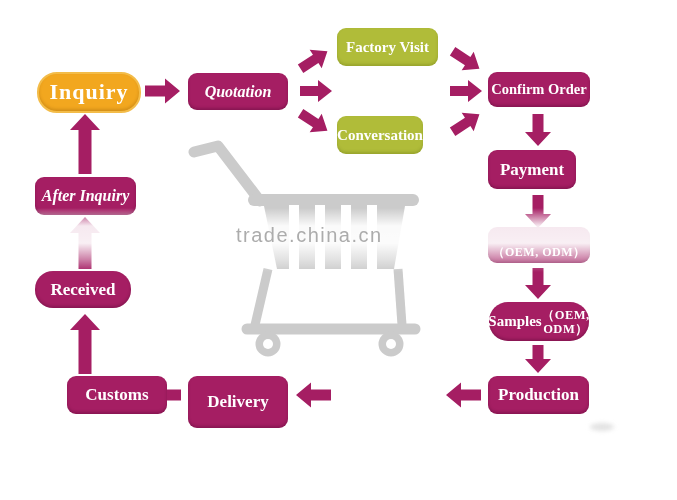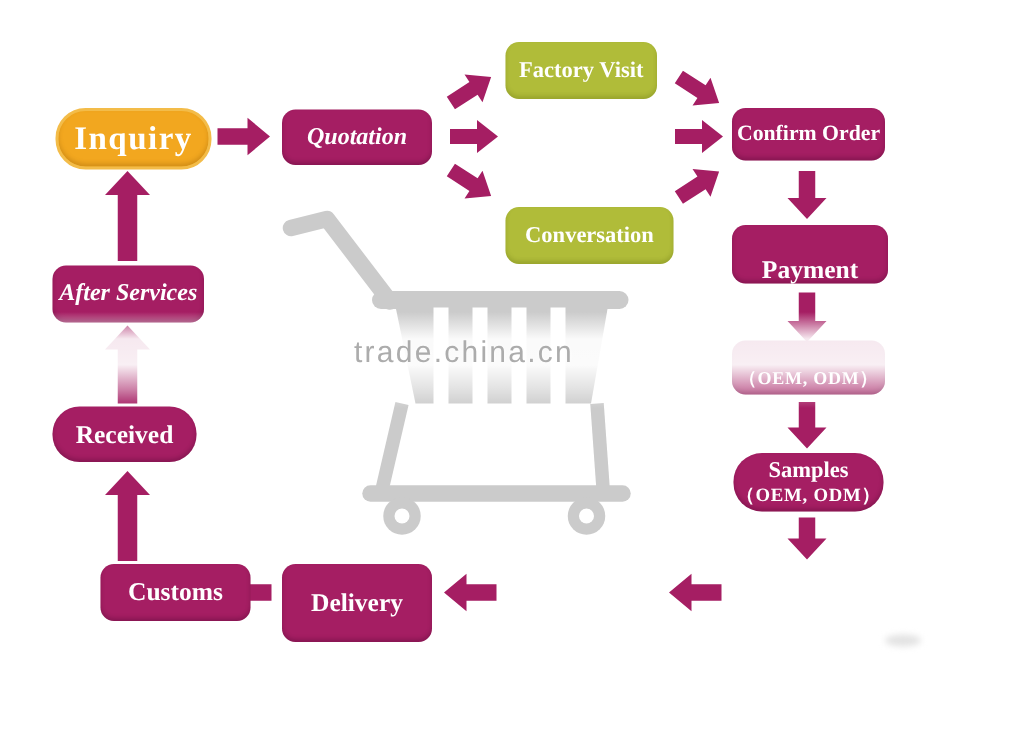--- a/index.html
+++ b/index.html
@@ -18,21 +18,21 @@
   }
   .node span{display:block;}
   .magenta{background:var(--magenta,#a51e63);}
   .orange{background:var(--orange,#f2a71f);border:2px solid #f3bc49;border-radius:11px;box-shadow:inset 0 -2px 3px rgba(120,70,0,.25);}
   .green{background:var(--green,#b0bc39);box-shadow:inset 0 -2px 3px rgba(70,80,0,.22);}
   .fs-inquiry{font-size:22px;font-weight:700;letter-spacing:1px;border-radius:20px;}
   .fs-std{font-size:16px;font-weight:700;font-style:italic;}
   .fs-row{font-size:17px;font-weight:700;}
   .fs-small{font-size:14.5px;font-weight:700;}
   .fs-green{font-size:15px;font-weight:700;}
-  .two-line{flex-direction:column;border-radius:19px;}
+  .two-line{flex-direction:row;border-radius:19px;}
   .two-line .l1{font-size:15px;font-weight:700;}
   .two-line .l2{font-size:12.5px;font-weight:700;letter-spacing:0.5px;}
   .bottom-text{align-items:flex-end;padding-bottom:4px;box-sizing:border-box;}
   .bottom-text span{font-size:12px;font-weight:700;letter-spacing:0.5px;}
   .arrow{fill:var(--magenta,#a51e63);}
   .wash-band{
     position:absolute;z-index:4;left:0;top:208px;width:677px;height:64px;
     background:linear-gradient(to bottom,
       rgba(255,255,255,0) 0%,
       rgba(255,255,255,0.90) 28%,
@@ -118,48 +118,51 @@
     <span>Inquiry</span>
   </div>
 
   <div class="node magenta fs-std" style="left:188px;top:73px;width:100px;height:37px;">
     <span>Quotation</span>
   </div>
 
   <div class="node green fs-green" style="left:337px;top:28px;width:101px;height:38px;">
     <span>Factory Visit</span>
   </div>
-  <div class="node green fs-green" style="left:337px;top:116px;width:112px;height:38px;margin-top:22px;">
+  <div class="node green fs-green" style="left:337px;top:116px;width:86px;height:38px;">
     <span>Conversation</span>
   </div>
 
   <div class="node magenta fs-small" style="left:488px;top:72px;width:102px;height:35px;">
     <span>Confirm Order</span>
   </div>
-  <div class="node magenta fs-row" style="left:488px;top:150px;width:104px;height:39px;align-items:flex-end;">
+  <div class="node magenta fs-row" style="left:488px;top:150px;width:88px;height:39px;">
     <span>Payment</span>
   </div>
   <div class="node magenta bottom-text" style="left:488px;top:227px;width:102px;height:36px;">
     <span>（OEM, ODM）</span>
   </div>
   <div class="node magenta two-line" style="left:489px;top:302px;width:100px;height:39px;">
     <span class="l1">Samples</span>
     <span class="l2">（OEM, ODM）</span>
+  </div>
+  <div class="node magenta fs-row" style="left:488px;top:376px;width:101px;height:38px;">
+    <span>Production</span>
   </div>
 
   <div class="node magenta fs-row" style="left:188px;top:376px;width:100px;height:52px;">
     <span>Delivery</span>
   </div>
   <div class="node magenta fs-row" style="left:35px;top:376px;width:100px;height:38px;margin-left:32px;">
     <span>Customs</span>
   </div>
   <div class="node magenta fs-row" style="left:35px;top:271px;width:96px;height:37px;border-radius:18px;">
     <span>Received</span>
   </div>
   <div class="node magenta fs-std" style="left:35px;top:177px;width:101px;height:38px;">
-    <span>After Services</span>
+    <span>After Inquiry</span>
   </div>
 
   <div class="wash-band"></div>
   <div class="watermark">trade.china.cn</div>
   <div class="smudge"></div>
 
 </div>
 
 </body></html>

